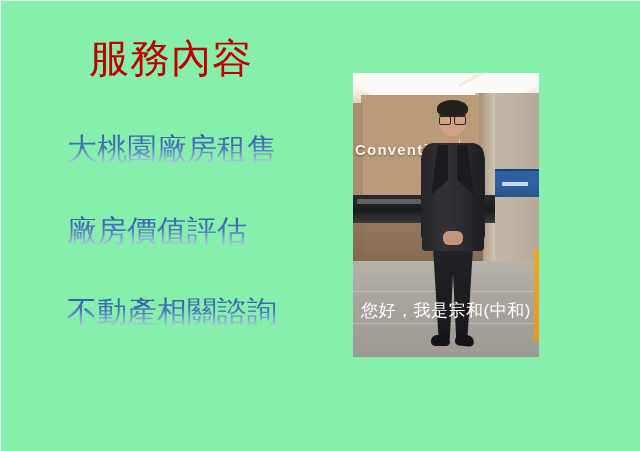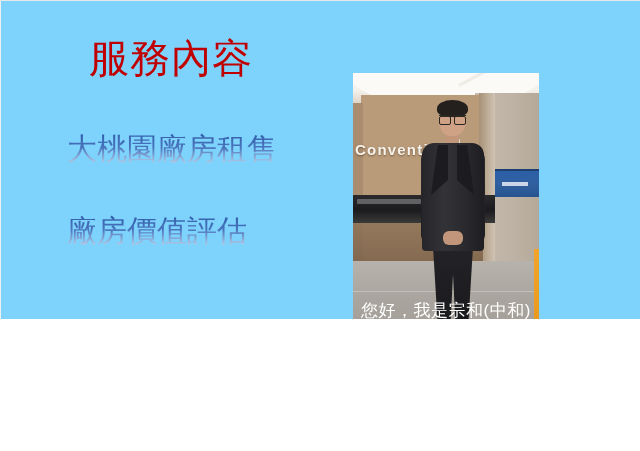--- a/index.html
+++ b/index.html
@@ -8,22 +8,22 @@
     padding: 0;
     background: #ffffff;
   }
   body {
     font-family: "DejaVu Sans", "Liberation Sans", sans-serif;
   }
 
   .slide {
     position: relative;
     width: 640px;
-    height: 319px;
-    background: #7dd3fc;
+    height: 451px;
+    background: #86efac;
     overflow: hidden;
     border-top: 1px solid #e8e8ea;
     border-left: 1px solid #f0f0f2;
     box-sizing: border-box;
   }
 
   
   .title {
     position: absolute;
     left: 88px;
@@ -297,20 +297,21 @@
 <body>
 
 <div class="slide">
 
   <div class="title">服務內容</div>
 
   <div class="service-item i0">大桃園廠房租售</div>
 
   <div class="service-item i1">廠房價值評估</div>
 
+  <div class="service-item i2">不動產相關諮詢</div>
 
 
   <div class="photo">
     <div class="photo-scene">
 
       <div class="ceiling"></div>
       <div class="ceiling-curve"></div>
       <div class="ceiling-light"></div>
 
       <div class="wall-right"></div>

